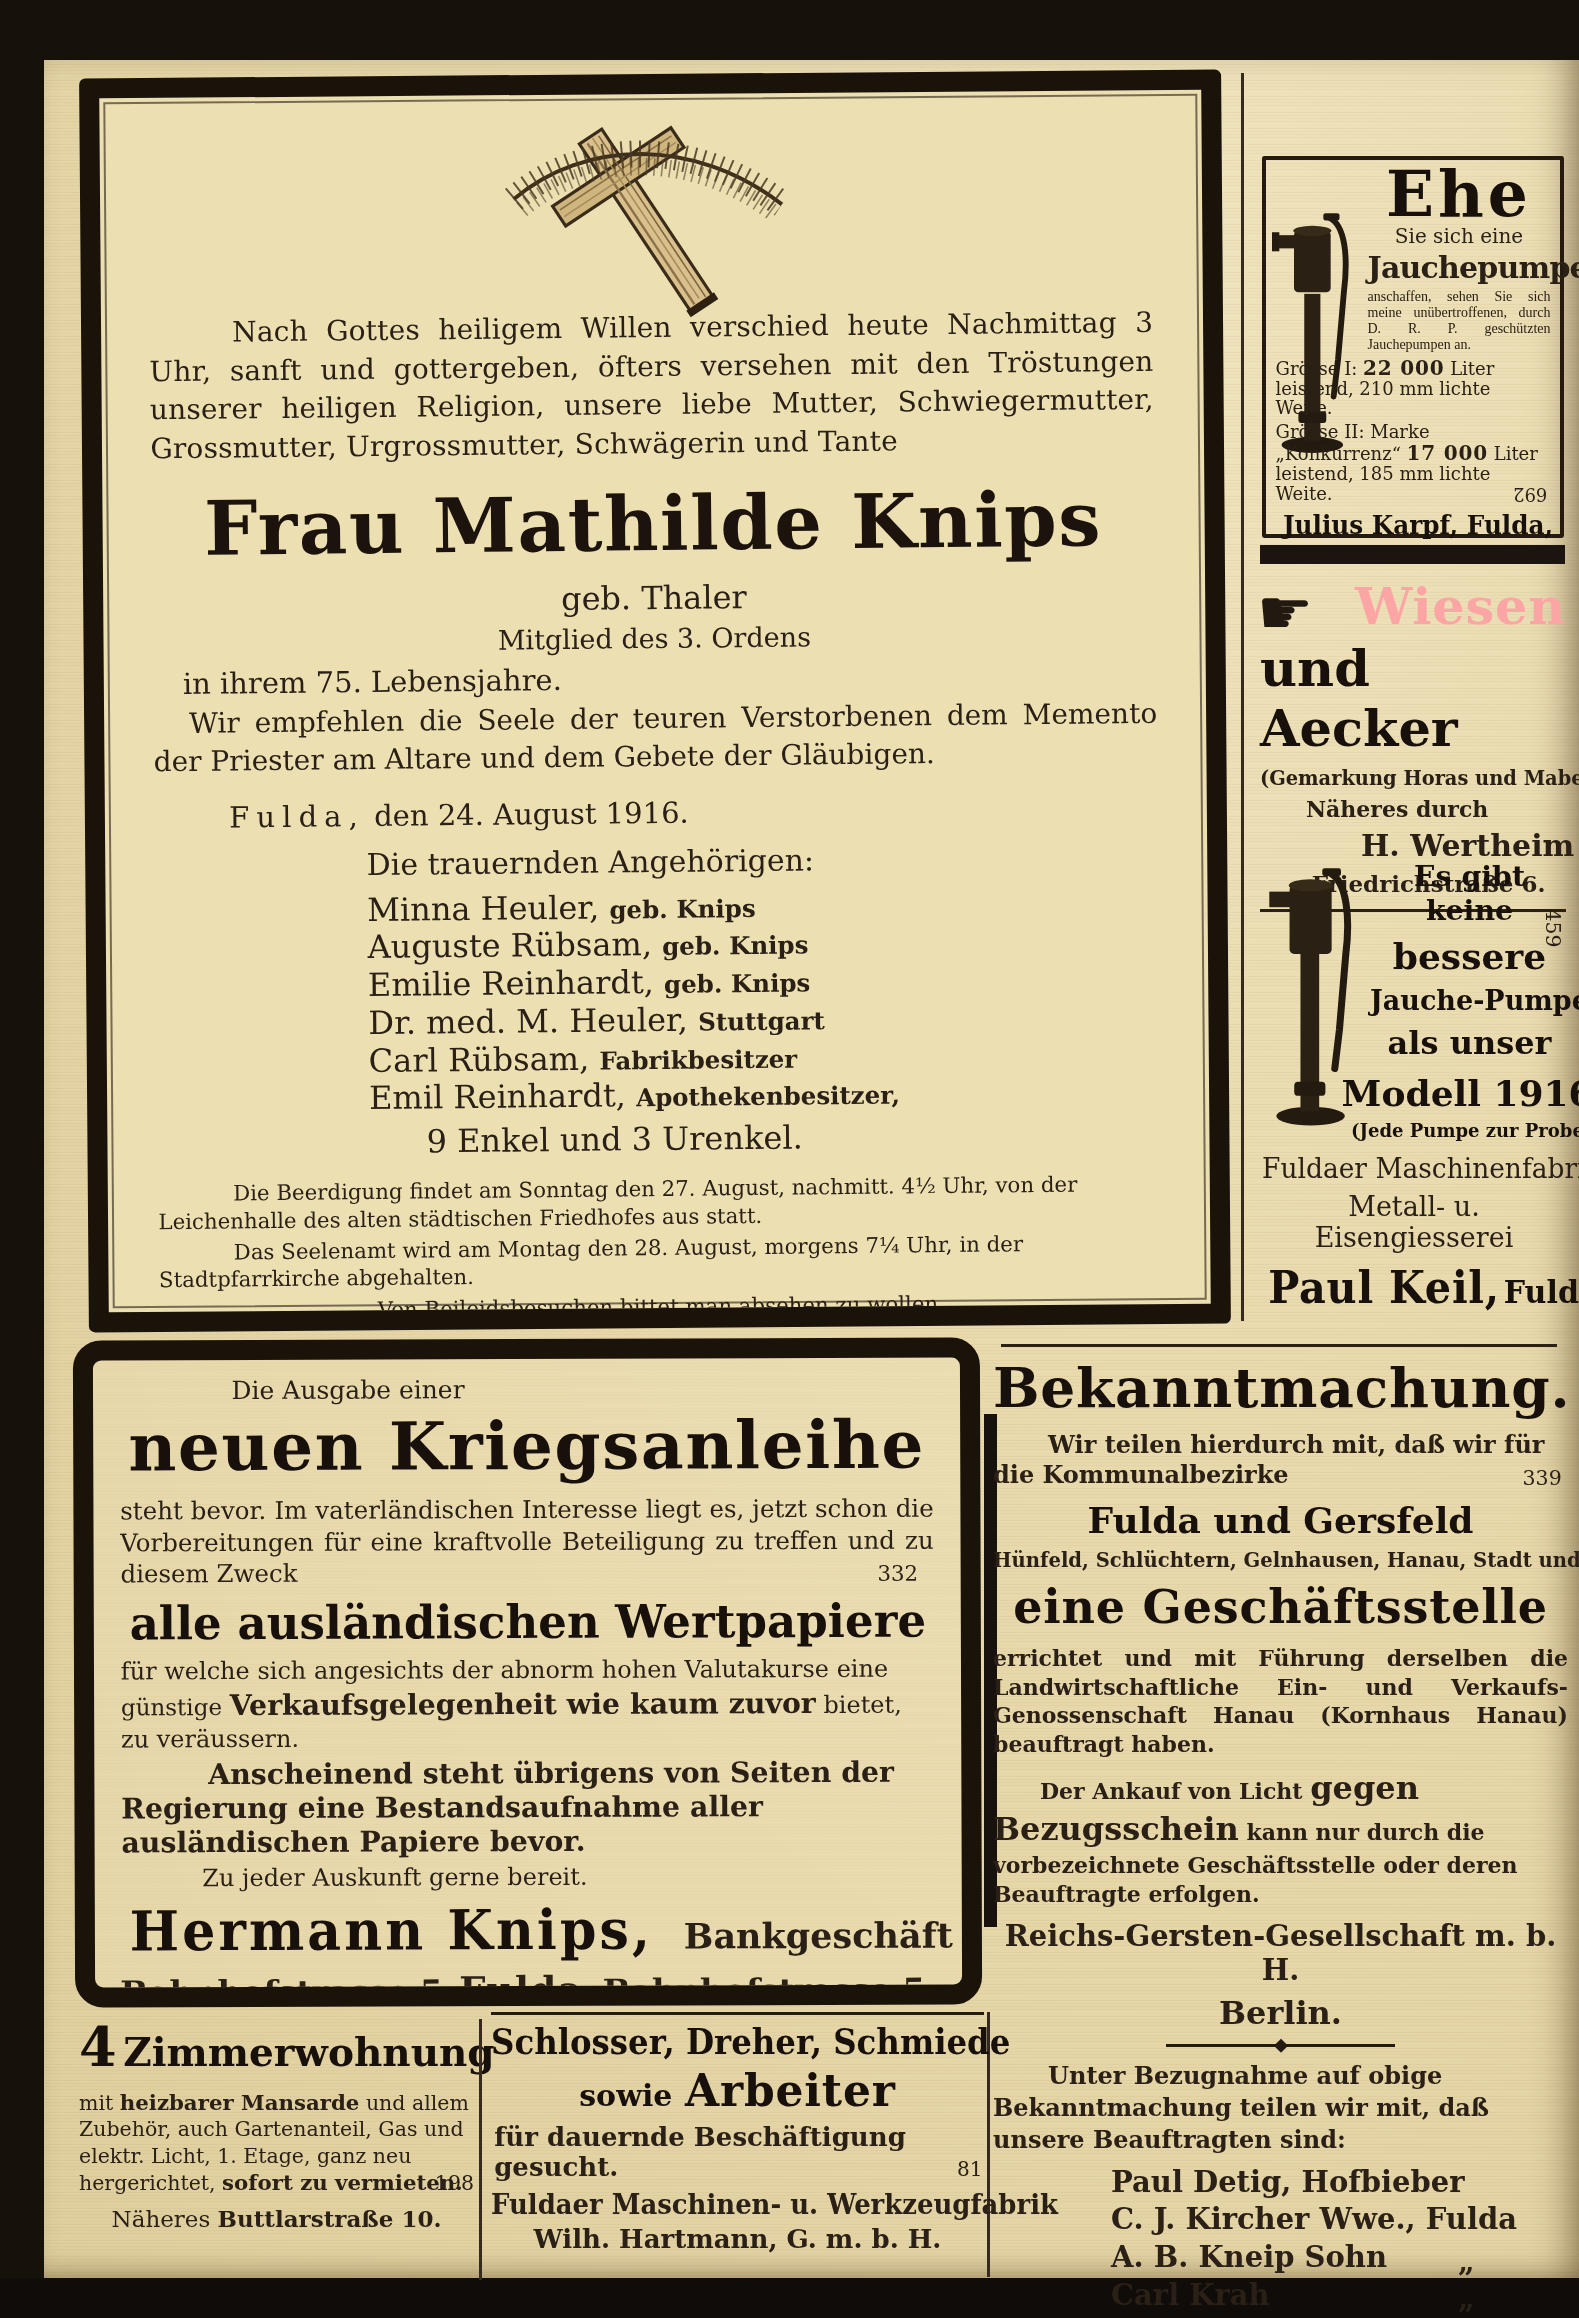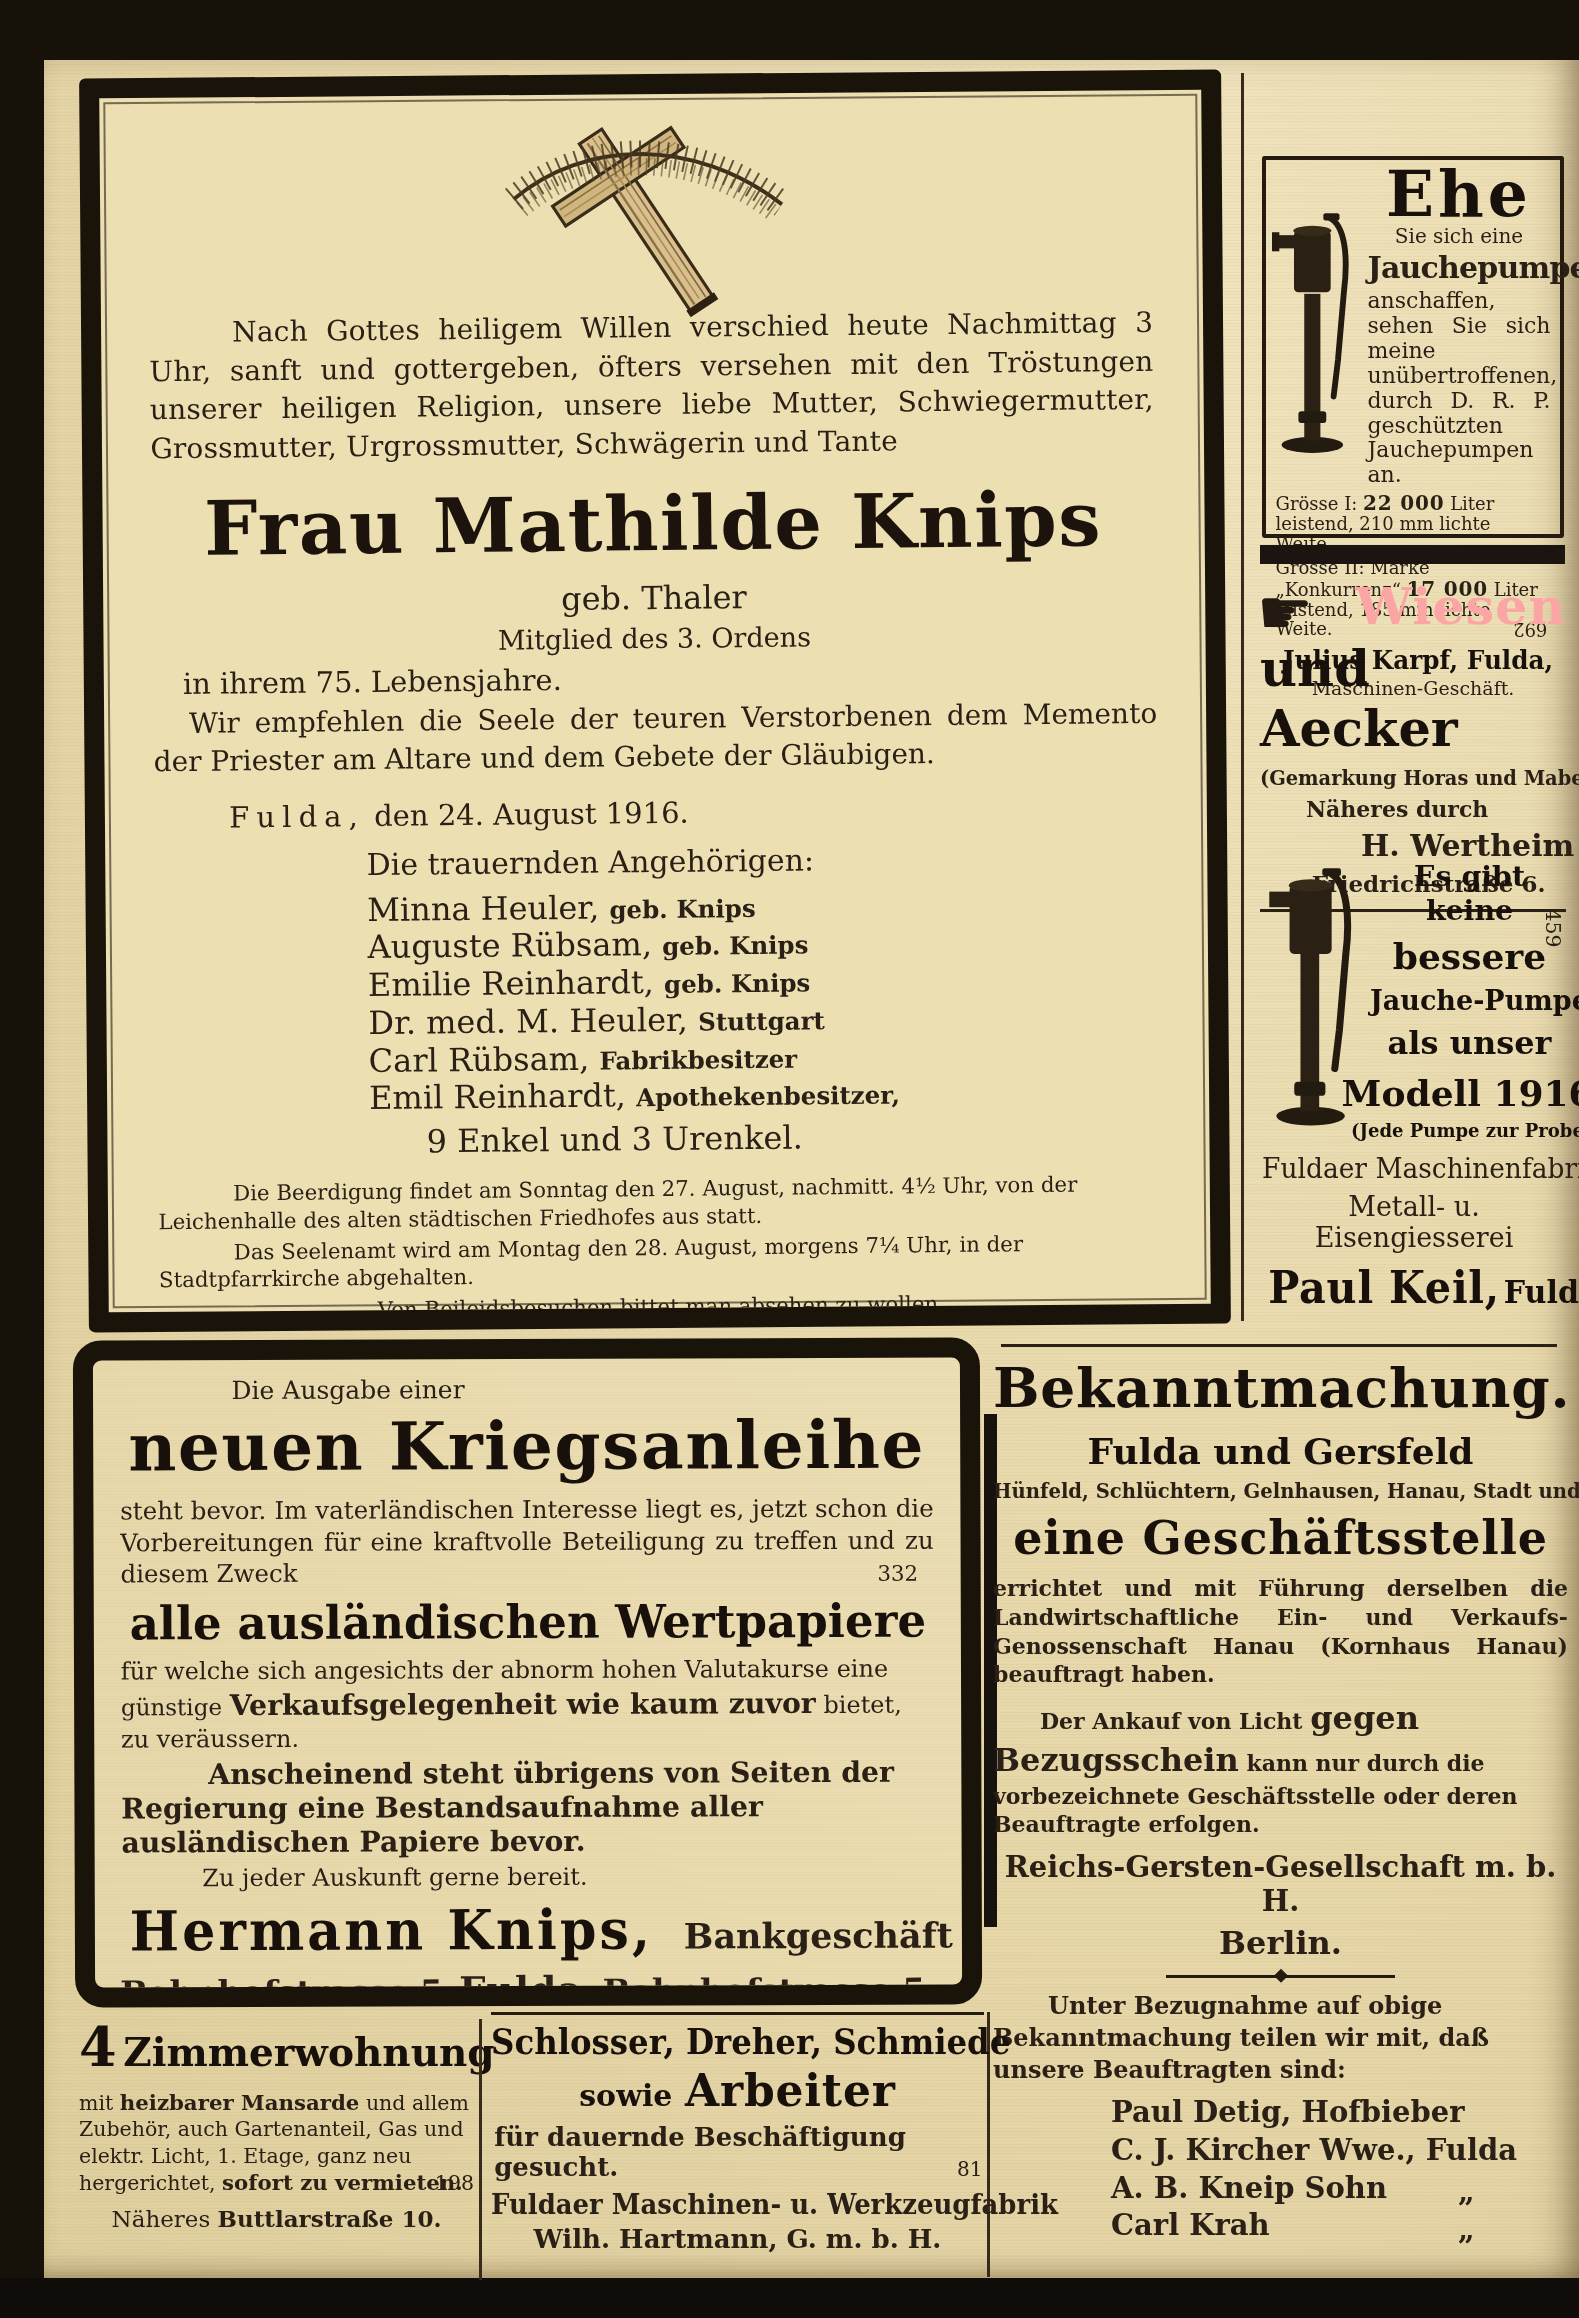--- a/index.html
+++ b/index.html
@@ -53,21 +53,21 @@
 
   .ehe {
     position:absolute; left:1262px; top:156px; width:302px; height:382px;
     border:4px solid #241a10; border-radius:2.4px; padding:4.7px 9.5px 3.2px;
   }
   .ehe .pump1 { position:absolute; left:6.3px; top:44px; width:88px; height:253px; }
   .ehe-right { margin-left:92px; text-align:center; }
   .ehe-title { font-size:63px; font-weight:700; line-height:.95; letter-spacing:4px; color:#18100a; }
   .ehe-l1 { font-size:20px; line-height:1.05; margin-top:1.6px; }
   .ehe-prod { font-size:30px; font-weight:700; margin-top:3.2px; letter-spacing:-0.8px; }
-  .ehe-body { font-size:22px; text-align:justify; margin-top:4px; line-height:1.13; }
+  .ehe-body { font-size:14px; text-align:justify; margin-top:4px; line-height:1.13;font-family:Liberation Serif, serif; }
   .ehe-size { position:relative; font-size:18px; line-height:1.1; margin-top:4px; }
   .ehe-size strong { font-size:20px; letter-spacing:0.8px; }
   .n692 { position:absolute; right:3.2px; bottom:0; font-size:18px; display:inline-block; transform:rotate(180deg); }
   .ehe-co { font-size:26px; font-weight:700; text-align:center; white-space:nowrap; margin-top:6.3px; transform:scaleX(.95); color:#18100a; }
   .ehe-cosub { font-size:19px; text-align:center; margin-top:1.6px; }
 
   .hbar1 { left:1260px; top:545px; width:305px; height:19px; background:#1b1410; }
 
   .wiesen { position:absolute; left:1260px; top:570px; width:306px; padding-top:6.3px; border-bottom:3.2px solid #2a2013; padding-bottom:12.6px; }
   .hand { position:absolute; left:-3.2px; top:6.3px; font-family:"DejaVu Sans","Liberation Sans",sans-serif; font-size:63px; color:#221a10; }
@@ -300,20 +300,21 @@
     </div>
 
   </section>
 
   <div class="vr-mid" style="position:absolute;"></div>
   <div class="vrule vr-low"></div>
 
   <section class="bek">
     <div class="bek-rule"></div>
     <h2 class="bek-title">Bekanntmachung.</h2>
+    <p class="bek-p1"><span>Wir teilen hierdurch mit, daß wir für die Kommunalbezirke</span><span class="bek-num">339</span></p>
     <p class="bek-districts">Fulda und Gersfeld</p>
     <p class="bek-districts2">Hünfeld, Schlüchtern, Gelnhausen, Hanau, Stadt und Land-</p>
     <p class="bek-office">eine Geschäftsstelle</p>
     <p class="bek-p2">errichtet und mit Führung derselben die Landwirtschaftliche Ein- und Verkaufs-Genossenschaft Hanau (Kornhaus Hanau) beauftragt haben.</p>
     <p class="bek-p3"><span>Der Ankauf von Licht</span> <span class="p3big">gegen Bezugsschein</span> <span>kann nur durch die vorbezeichnete Geschäftsstelle oder deren Beauftragte erfolgen.</span></p>
     <p class="bek-sig1">Reichs-Gersten-Gesellschaft m. b. H.</p>
     <p class="bek-sig2">Berlin.</p>
     <div class="bek-orn"></div>
     <p class="bek-p4">Unter Bezugnahme auf obige Bekanntmachung teilen wir mit, daß unsere Beauftragten sind:</p>
     <div class="agents">

